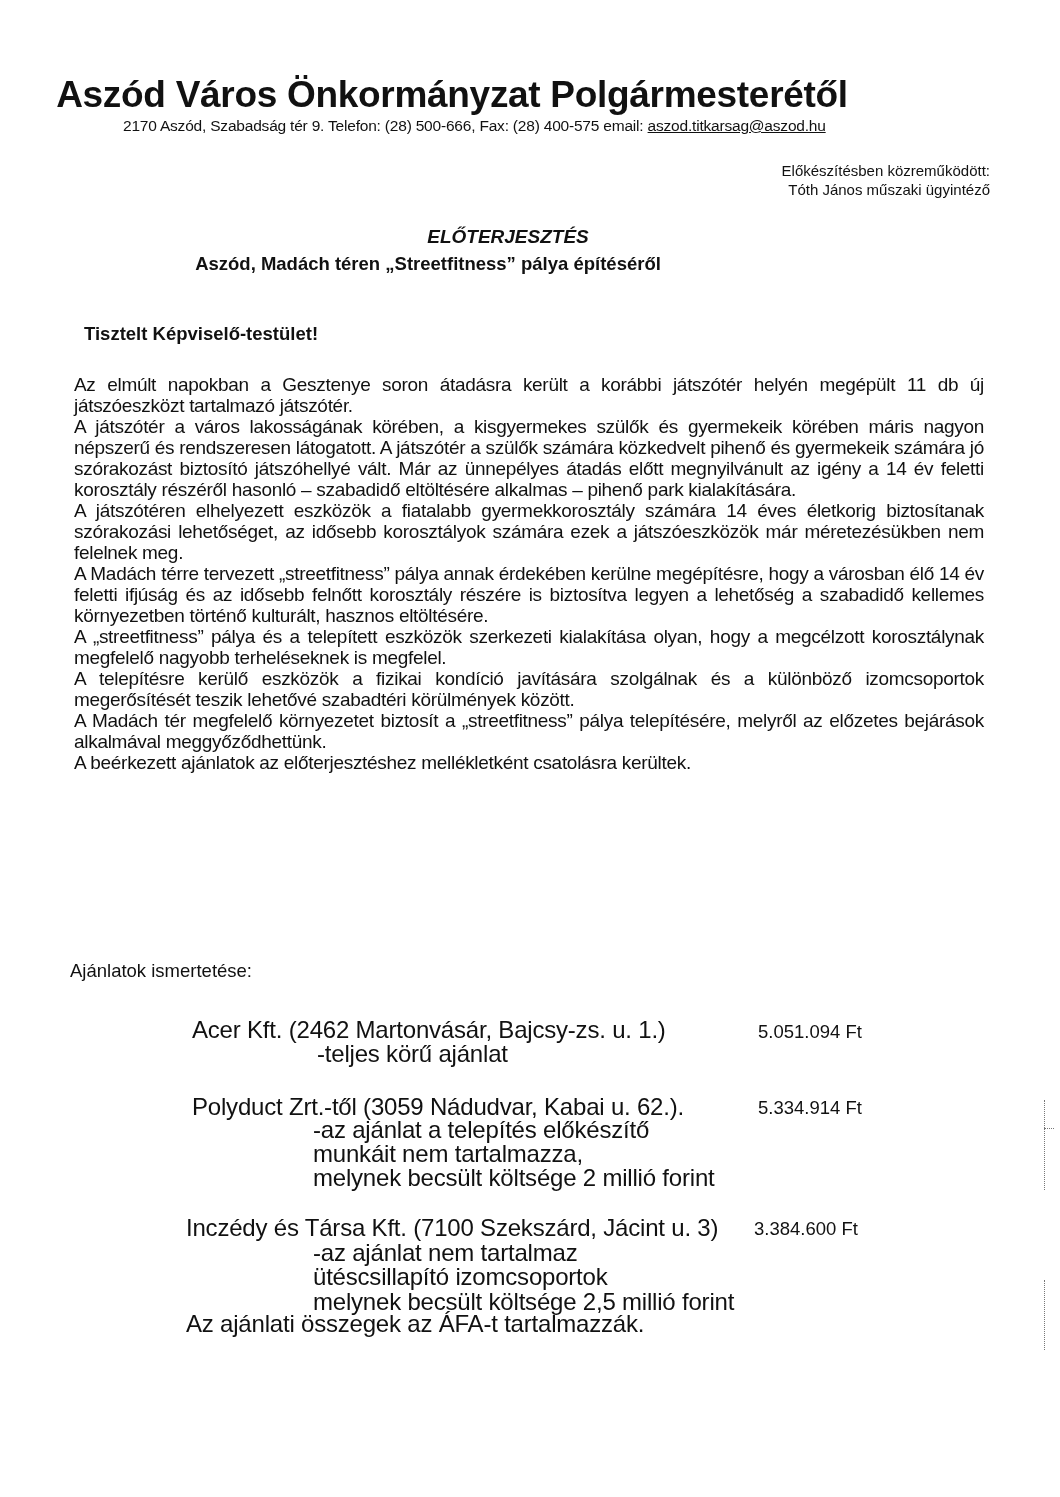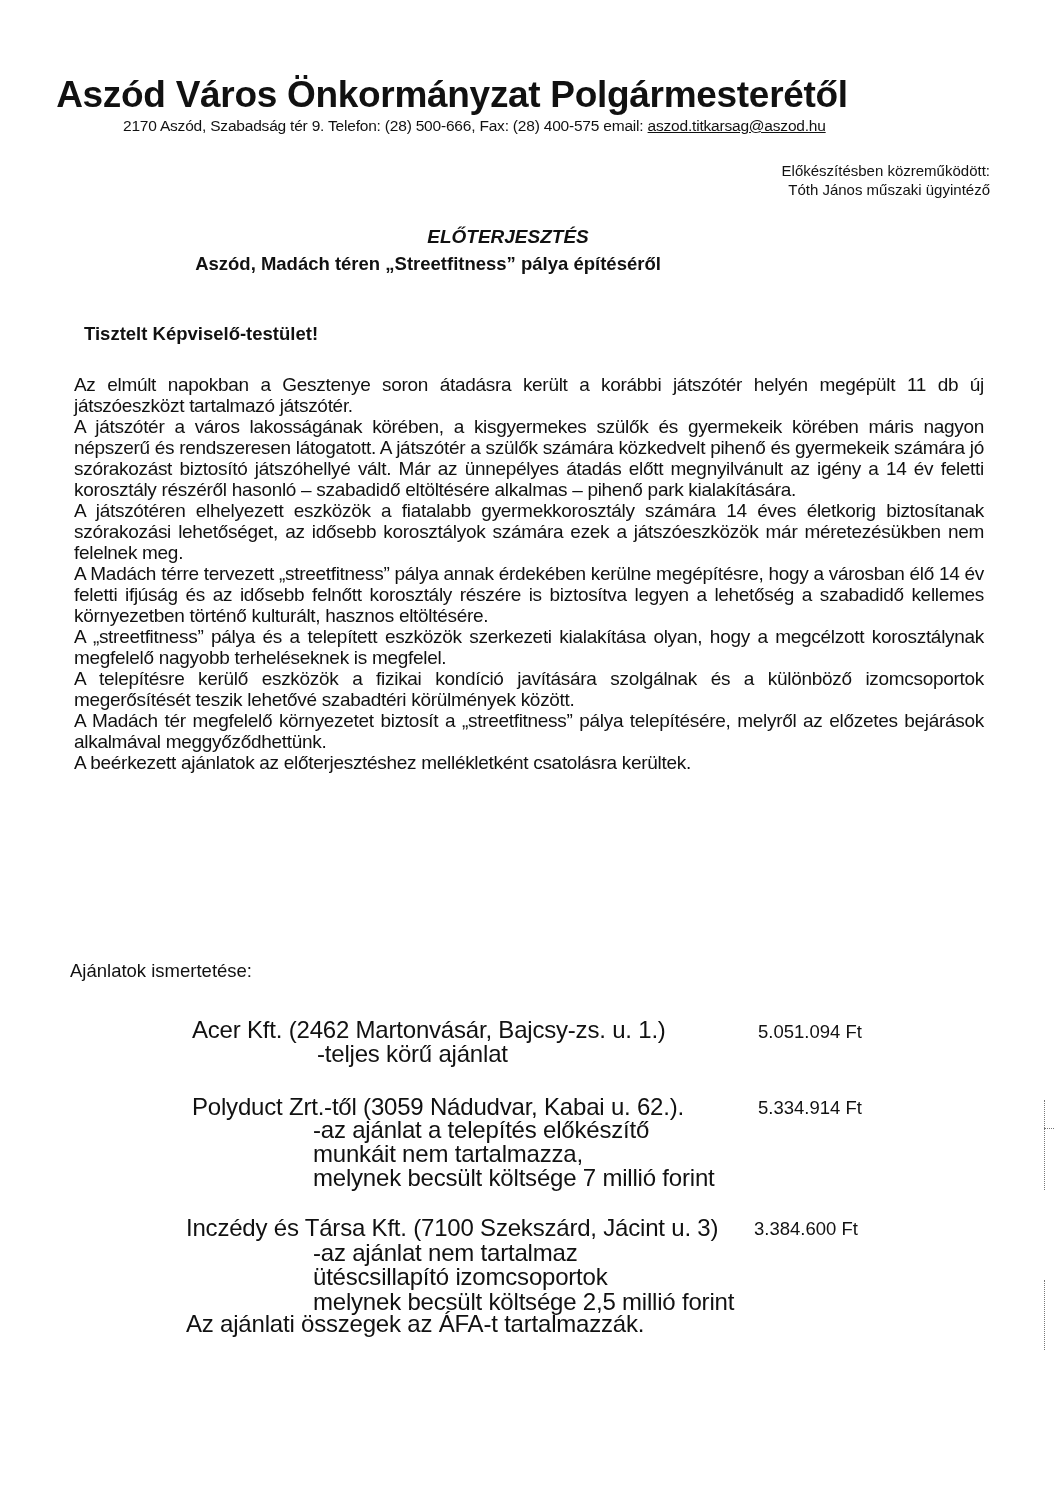--- a/index.html
+++ b/index.html
@@ -128,21 +128,21 @@
   <div class="offer-line" style="left:192px; top:1016px;">Acer Kft. (2462 Martonvásár, Bajcsy-zs. u. 1.)</div>
   <div class="offer-price" style="left:758px; top:1021px;">5.051.094 Ft</div>
   <div class="offer-line" style="left:317px; top:1040px;">-teljes körű ajánlat</div>
 </div>
 
 <div>
   <div class="offer-line" style="left:192px; top:1093px;">Polyduct Zrt.-től (3059 Nádudvar, Kabai u. 62.).</div>
   <div class="offer-price" style="left:758px; top:1097px;">5.334.914 Ft</div>
   <div class="offer-line" style="left:313px; top:1116px;">-az ajánlat a telepítés előkészítő</div>
   <div class="offer-line" style="left:313px; top:1140px;">munkáit nem tartalmazza,</div>
-  <div class="offer-line" style="left:313px; top:1164px;">melynek becsült költsége 7 millió forint</div>
+  <div class="offer-line" style="left:313px; top:1164px;">melynek becsült költsége 2 millió forint</div>
 </div>
 
 <div>
   <div class="offer-line" style="left:186px; top:1214px;">Inczédy és Társa Kft. (7100 Szekszárd, Jácint u. 3)</div>
   <div class="offer-price" style="left:754px; top:1218px;">3.384.600 Ft</div>
   <div class="offer-line" style="left:313px; top:1239px;">-az ajánlat nem tartalmaz</div>
   <div class="offer-line" style="left:313px; top:1263px;">ütéscsillapító izomcsoportok</div>
   <div class="offer-line" style="left:313px; top:1288px;">melynek becsült költsége 2,5 millió forint</div>
 </div>
 

